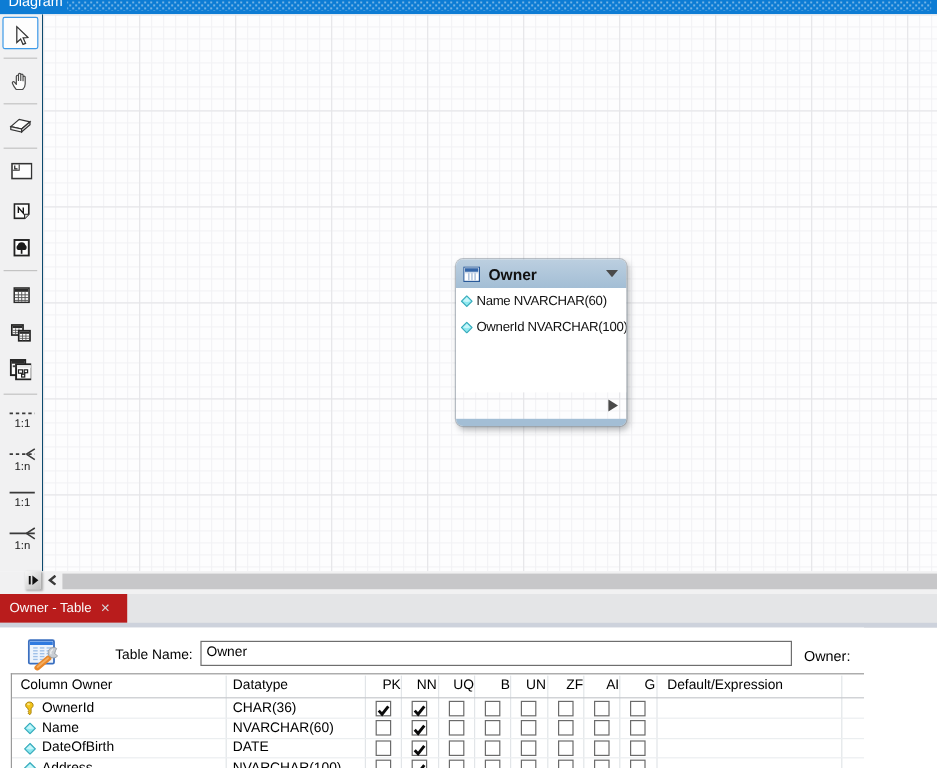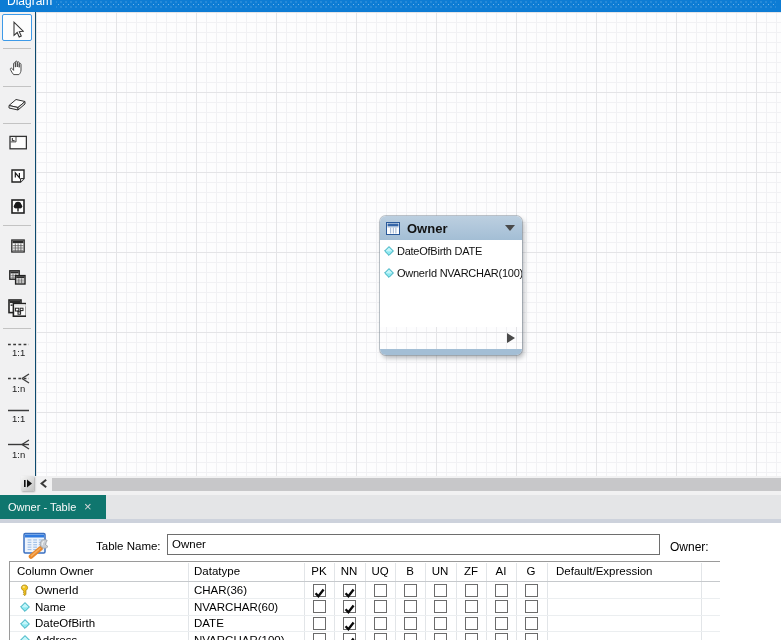--- a/index.html
+++ b/index.html
@@ -44,36 +44,36 @@
     border-top:5px solid transparent;border-bottom:5px solid transparent;border-left:8px solid #4a4a4a;}
   #tfoot{position:absolute;left:0;top:132.5px;right:0;bottom:0;background:#a3bed5;}
   
   #scrollrow{left:0;top:476px;width:781px;height:19px;background:#f1f1f2;}
   #sbtn{position:absolute;left:21px;top:0px;width:13px;height:15px;
     background:linear-gradient(135deg,#f6f6f6,#c3c3c3);border-radius:1px;box-shadow:1px 1px 2px rgba(0,0,0,.3);}
   
   #thumb{position:absolute;left:52px;top:1.5px;right:0;height:13px;background:#c7c7c9;}
   
   #tabbar{left:0;top:495px;width:781px;height:28px;background:#e4e5e7;}
-  #tab{position:absolute;left:0;top:0;width:106px;height:24px;background:#0f766e;
+  #tab{position:absolute;left:0;top:0;width:106px;height:24px;background:#b91c1c;
     color:#fafafa;font-size:11px;line-height:24px;padding-left:8px;box-sizing:border-box;}
   #tabx{position:absolute;left:84px;top:0;color:#d6d8da;font-size:13px;line-height:23px;}
   #tabstrip{position:absolute;left:0;top:24px;width:781px;height:4px;background:#cdd2dc;}
   
   #editor{left:0;top:523px;width:720px;height:117px;background:#fff;overflow:hidden;}
   .lbl{position:absolute;font-size:11.5px;color:#000;}
   #tninput{position:absolute;left:167px;top:11px;width:487px;height:19px;border:1px solid #6e6e6e;
     background:#fff;font-size:11.5px;line-height:19px;padding-left:4px;}
   #schemaval{position:absolute;left:723px;top:19px;font-size:12px;font-weight:bold;}
   #grid{position:absolute;left:9px;top:38px;width:772px;height:79px;background:#fff;
     border-top:1px solid #9a9a9a;border-left:1px solid #9a9a9a;box-sizing:border-box;}
   .vline{position:absolute;top:1px;bottom:0;width:1px;background:#e2e5e8;}
   .hline{position:absolute;left:0;right:0;height:1px;background:#ebeef0;}
   .hcell{position:absolute;top:3px;font-size:11.5px;color:#000;}
-  .hcellc{position:absolute;top:3px;font-size:11.5px;color:#000;width:30px;text-align:center;}
+  .hcellc{position:absolute;top:3px;font-size:11.5px;color:#000;width:30px;text-align:right;}
   .cb{position:absolute;width:11px;height:11px;border:1px solid #6b6b6b;background:#fff;}
   .rowtxt{position:absolute;font-size:11.5px;color:#000;}
   .ricon{position:absolute;}
 </style>
 </head>
 <body>
   <div class="abs" id="topbar">
     <span id="diag">Diagram</span>
     <div id="dots"></div>
   </div>
@@ -182,21 +182,21 @@
       </svg>
       <span id="tname">Owner</span>
       <div id="ttri"></div>
     </div>
     <div id="tbody">
       <div class="trow">
         <svg width="10" height="10" viewBox="0 0 10 10">
           <polygon points="5,0.6 9.4,5 5,9.4 0.6,5" fill="#8ce8f0" stroke="#3aacbc" stroke-width="1"></polygon>
           <polygon points="5,1.8 8.2,5 5,5.6 1.8,5" fill="#c8f6fa"></polygon>
         </svg>
-        <span>DateOfBirth DATE</span>
+        <span>Name NVARCHAR(60)</span>
       </div>
       <div class="trow">
         <svg width="10" height="10" viewBox="0 0 10 10">
           <polygon points="5,0.6 9.4,5 5,9.4 0.6,5" fill="#8ce8f0" stroke="#3aacbc" stroke-width="1"></polygon>
           <polygon points="5,1.8 8.2,5 5,5.6 1.8,5" fill="#c8f6fa"></polygon>
         </svg>
         <span>OwnerId NVARCHAR(100)</span>
       </div>
     </div>
     <div id="itri"></div>

